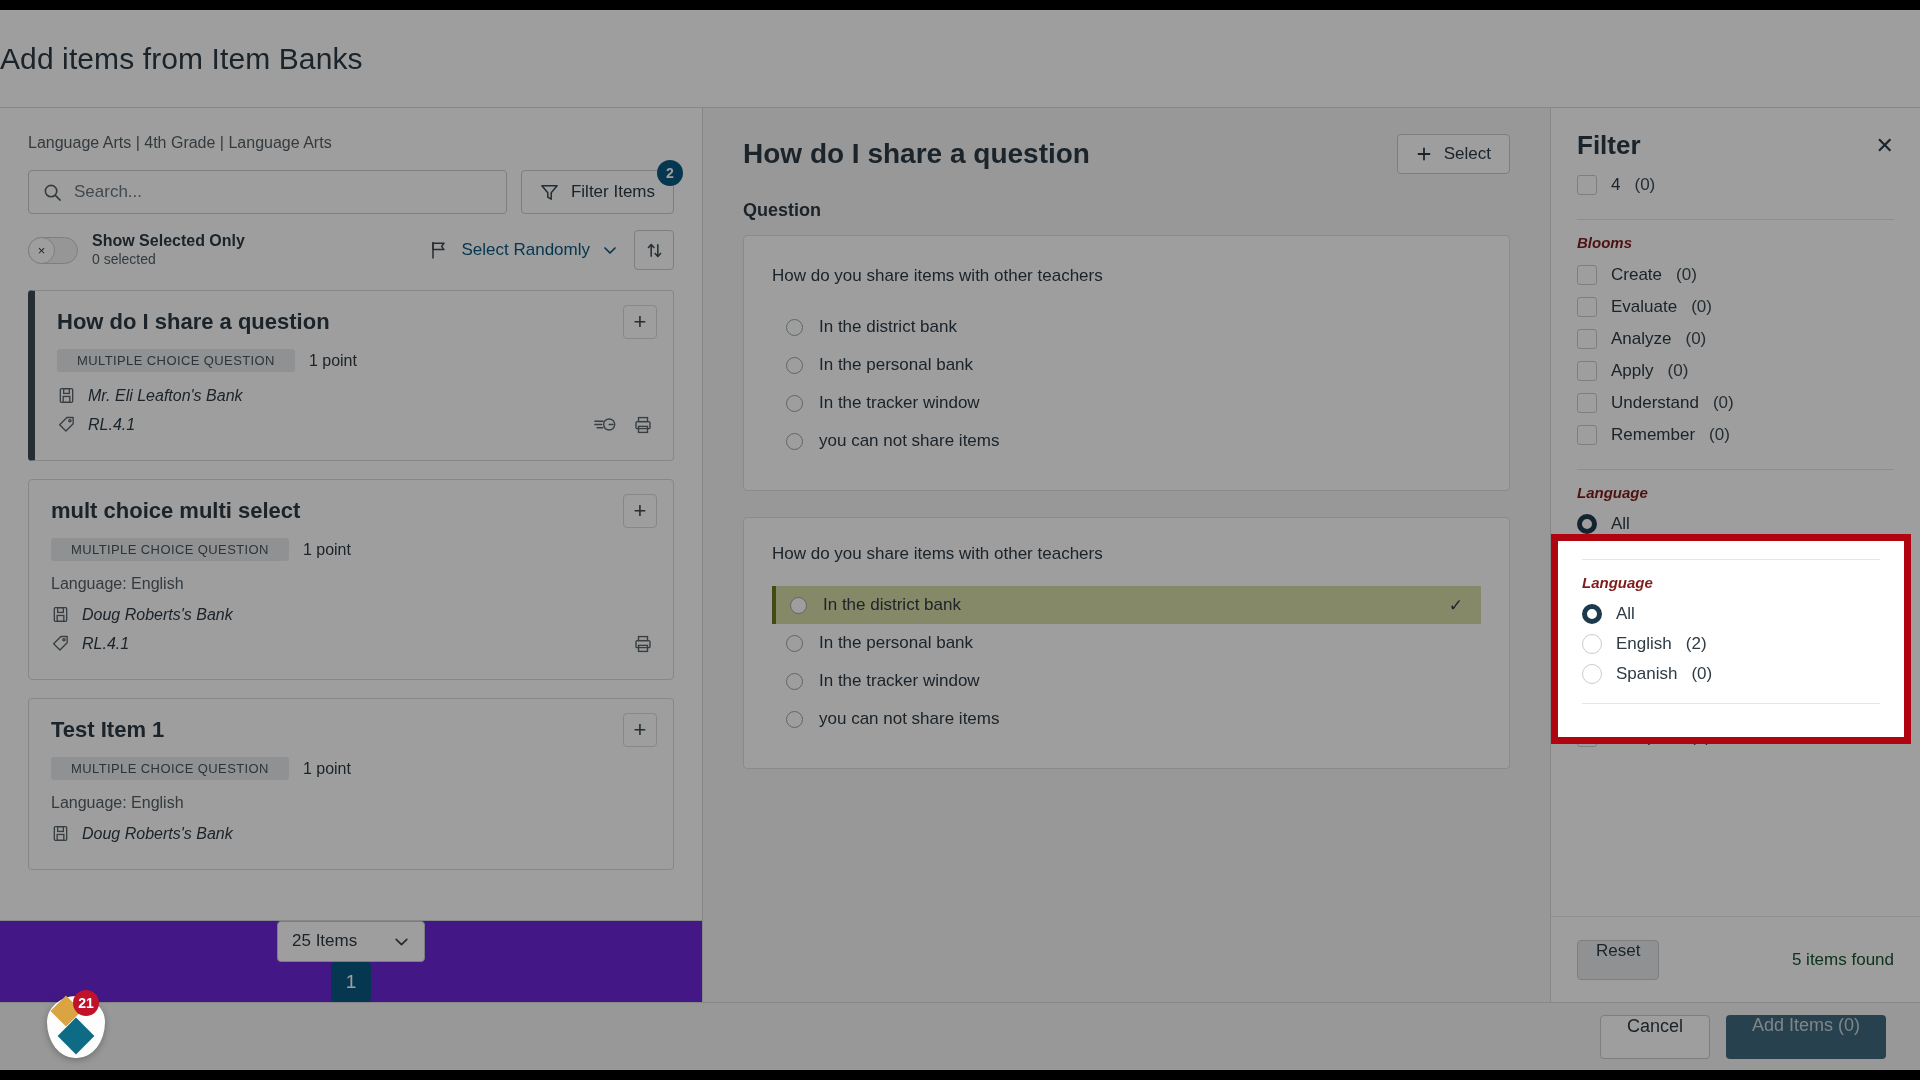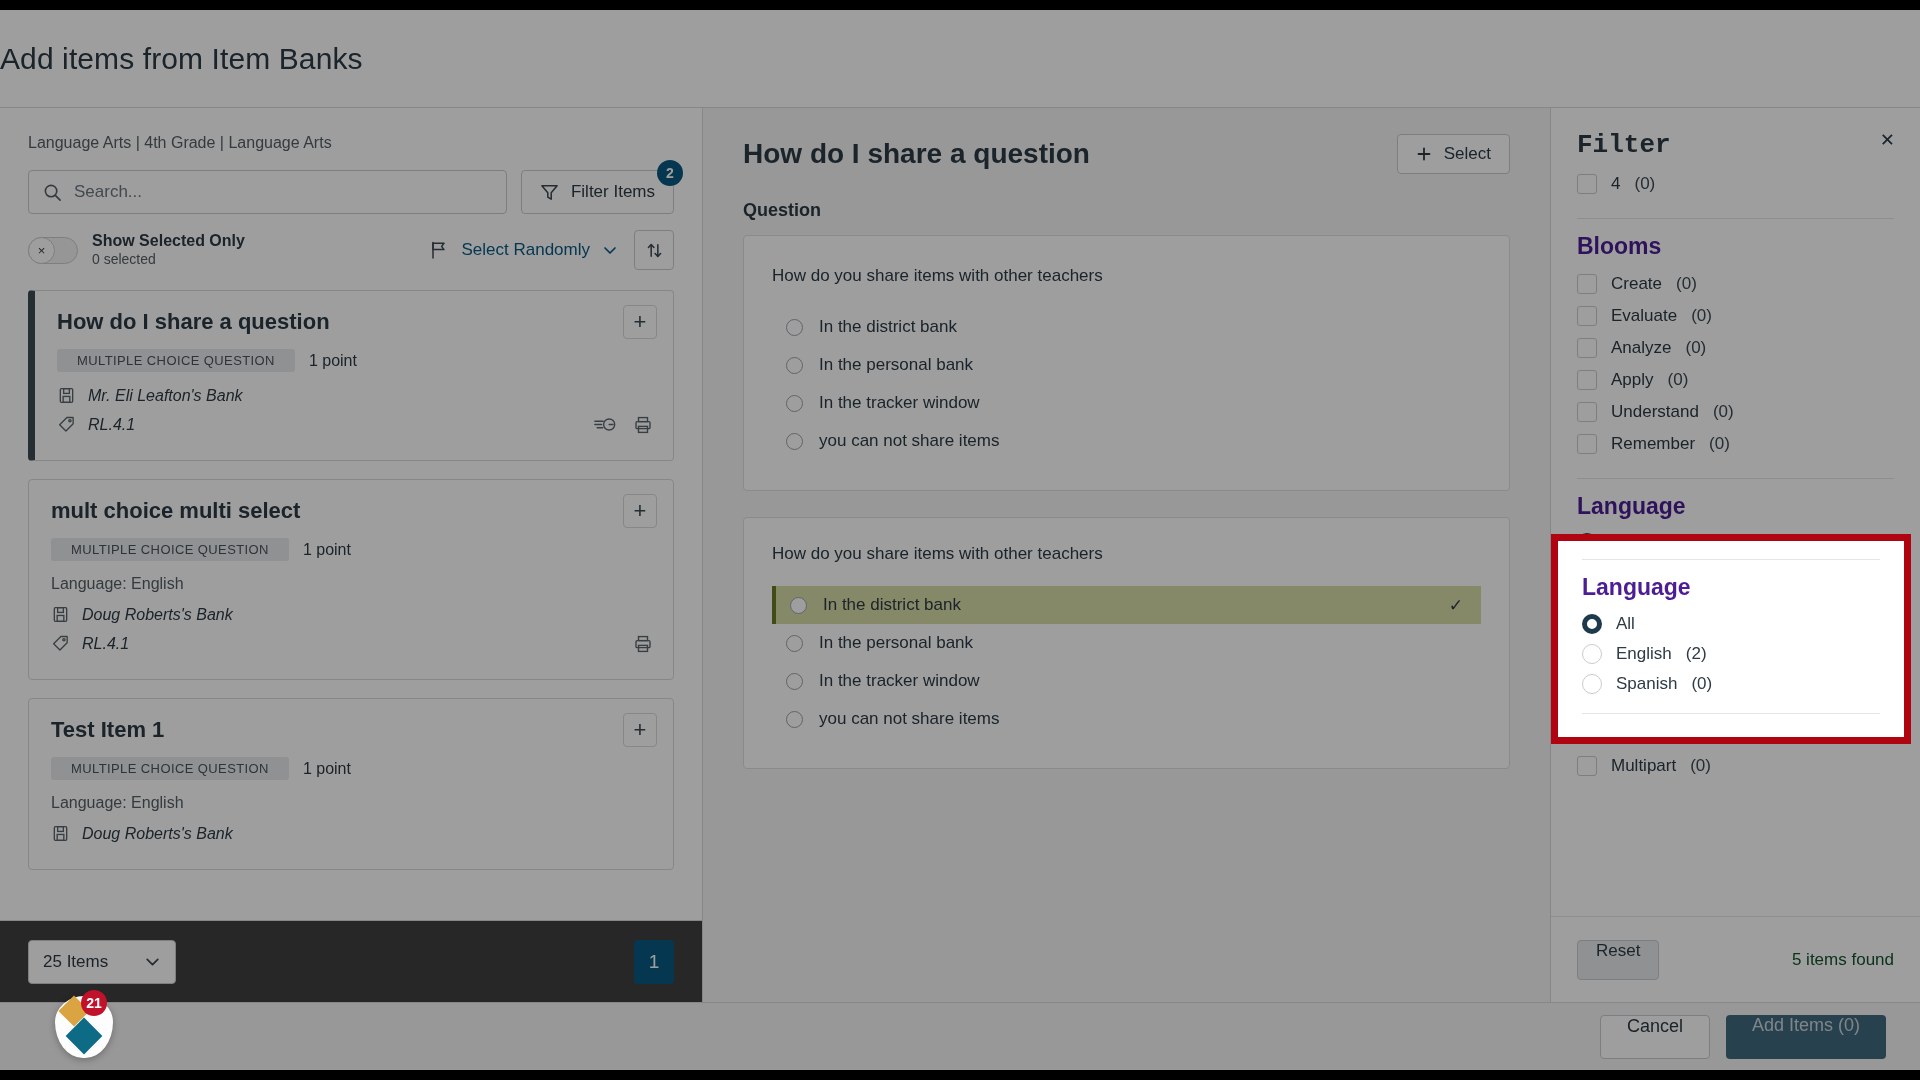--- a/index.html
+++ b/index.html
@@ -158,21 +158,22 @@
     font-style: italic;
   }
   .icon-line .right-icons {
     position: absolute; right: 0; top: 50%; transform: translateY(-50%);
     display: flex; align-items: center; gap: 16px;
   }
   .pager-bar {
     height: 82px; border-top: 1px solid #d7dade;
     display: flex; align-items: center;
     padding: 0 28px;
-    background: #404040;
+    background: #6d28d9;
+    flex-direction: column;
   }
   .per-page {
     width: 148px; height: 44px;
     border: 1px solid #c7cdd1; border-radius: 4px;
     display: flex; align-items: center; justify-content: space-between;
     padding: 0 14px; cursor: pointer;
     font-size: 17px; color: #2d3b45; background:#fff;
   }
   .pager-spacer { flex: 1; }
   .page-num {
@@ -238,40 +239,39 @@
   }
   
   .right-col {
     width: 370px;
     background: #fff;
     border-left: 1px solid #d7dade;
     display: flex; flex-direction: column;
     position: relative;
   }
   .filter-head {
-    display: flex; 
+    display: flex; align-items: center;
     padding: 22px 26px 8px 26px;
-    font-family: Liberation Mono, monospace;
   }
   .filter-title { font-size: 26px; font-weight: 700; color: #2d3b45; }
   .filter-head .sp { flex: 1; }
   .close-x { font-size: 22px; color: #2d3b45; cursor: pointer; line-height: 1; }
   .filter-scroll { flex: 1; overflow: hidden; padding: 0 26px; position: relative; }
   .chk-row {
     display: flex; align-items: center; gap: 14px;
     padding: 6px 0; font-size: 17px; color: #2d3b45;
     cursor: pointer;
   }
   .chk {
     width: 20px; height: 20px; border-radius: 3px;
     border: 1px solid #c7cdd1; background: #fff; flex: 0 0 auto;
   }
   .chk-row .cnt { color: #3b4a52; }
   .divider { height: 1px; background: #e3e5e7; margin: 18px 0 14px 0; }
-  .grp-title { font-size: 23px; font-weight: 700; color: #4c1d95; margin-bottom: 8px; }
+  .grp-title { font-size: 15px; font-weight: 700; color: #7f1d1d; margin-bottom: 8px; font-style: italic; }
   .radio-row {
     display: flex; align-items: center; gap: 14px;
     padding: 5px 0; font-size: 17px; color: #2d3b45; cursor: pointer;
   }
   .rad {
     width: 20px; height: 20px; border-radius: 50%;
     border: 1px solid #c7cdd1; background: #fff; flex: 0 0 auto;
   }
   .rad.on {
     border: 5px solid #1d3a4d; background: #fff;
@@ -310,21 +310,21 @@
     font-size: 18px; cursor: pointer;
   }
   .btn-add {
     height: 44px; padding: 0 26px;
     border: none; border-radius: 4px;
     background: #41697f; color: #cdd8de;
     font-size: 18px; cursor: pointer;
   }
   
   .float-widget {
-    position: absolute; left: 55px; bottom: 12px;
+    position: absolute; left: 47px; bottom: 12px;
     width: 58px; height: 68px; z-index: 70; margin-top: 13px;
   }
   .fw-shield {
     position: absolute; left: 0; top: 6px;
     width: 58px; height: 62px;
     background: #fdfdfd;
     border-radius: 50% 50% 48% 48% / 42% 42% 58% 58%;
     box-shadow: 0 2px 7px rgba(0,0,0,.28);
   }
   .fw-diamond-gold {

